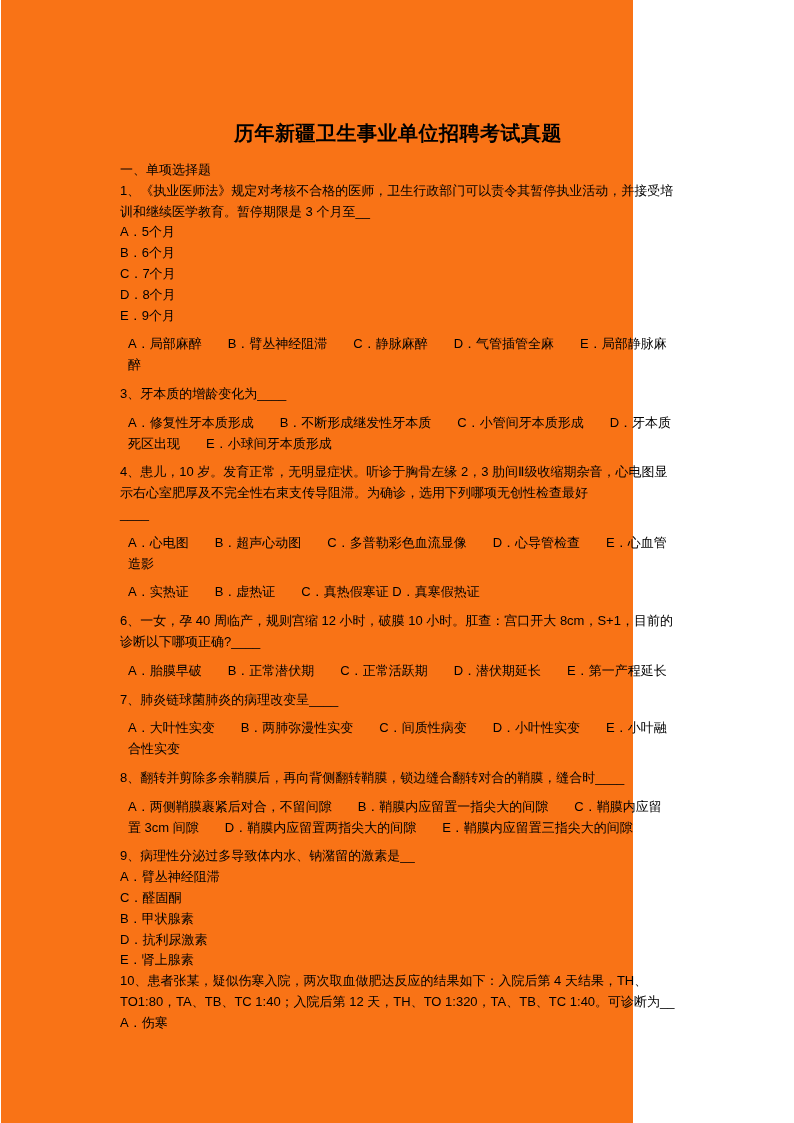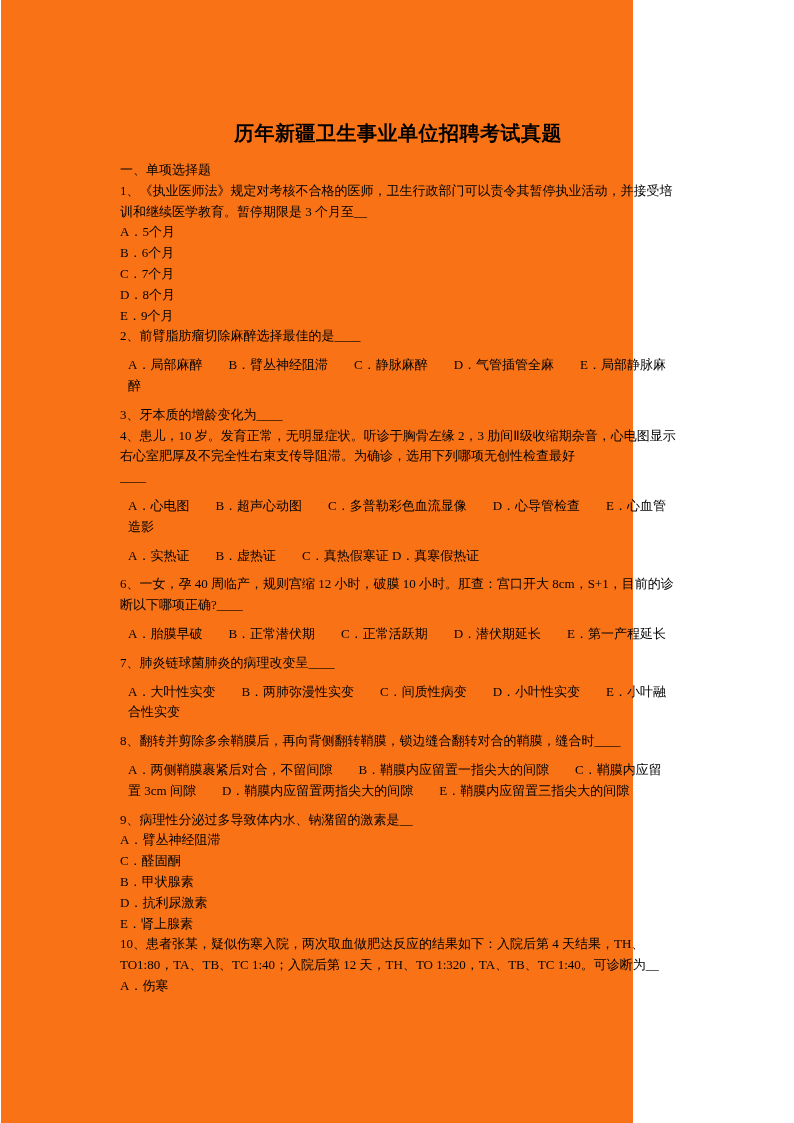--- a/index.html
+++ b/index.html
@@ -3,21 +3,21 @@
 <meta charset="utf-8">
 <style>
   html, body { margin: 0; padding: 0; background: #ffffff; }
   body { width: 794px; height: 1123px; position: relative; overflow: hidden;
          font-family: "DejaVu Serif", "Liberation Serif", serif; color: #000; }
   .page { position: absolute; left: 1px; top: 0; width: 632px; height: 1123px; background: #f97316; }
   .title { position: absolute; top: 120px; left: 0; width: 794px; text-align: center;
            font-size: 20px; font-weight: bold; letter-spacing: 0.5px;
            font-family: "DejaVu Serif", "Liberation Serif", serif; }
   .body { position: absolute; left: 119px; top: 160px; width: 560px;
-          font-family: Liberation Serif, serif;
+          font-family: Liberation Sans, sans-serif;
           font-size: 13px; line-height: 20.8px; }
   .line { white-space: pre-wrap; margin: 0; }
   .opt-row { white-space: pre-wrap; margin: 8px; }
 </style>
 </head>
 <body>
 
 <div class="page">
   <div class="title">历年新疆卫生事业单位招聘考试真题</div>
 
@@ -27,26 +27,26 @@
     <div>
       <p class="line">1、《执业医师法》规定对考核不合格的医师，卫生行政部门可以责令其暂停执业活动，并接受培训和继续医学教育。暂停期限是 3 个月至__</p>
       <p class="line">A．5个月</p>
       <p class="line">B．6个月</p>
       <p class="line">C．7个月</p>
       <p class="line">D．8个月</p>
       <p class="line">E．9个月</p>
     </div>
 
     <div>
-      <p class="line">2、前臂脂肪瘤切除麻醉选择最佳的是____</p>
       <p class="opt-row">A．局部麻醉　　B．臂丛神经阻滞　　C．静脉麻醉　　D．气管插管全麻　　E．局部静脉麻醉</p>
     </div>
 
     <div>
       <p class="line">3、牙本质的增龄变化为____</p>
+      <p class="opt-row">A．修复性牙本质形成　　B．不断形成继发性牙本质　　C．小管间牙本质形成　　D．牙本质死区出现　　E．小球间牙本质形成</p>
     </div>
 
     <div>
       <p class="line">4、患儿，10 岁。发育正常，无明显症状。听诊于胸骨左缘 2，3 肋间Ⅱ级收缩期杂音，心电图显示右心室肥厚及不完全性右束支传导阻滞。为确诊，选用下列哪项无创性检查最好</p>
       <p class="line">____</p>
       <p class="opt-row">A．心电图　　B．超声心动图　　C．多普勒彩色血流显像　　D．心导管检查　　E．心血管造影</p>
     </div>
 
     <div>
       <p class="opt-row">A．实热证　　B．虚热证　　C．真热假寒证 D．真寒假热证</p>

